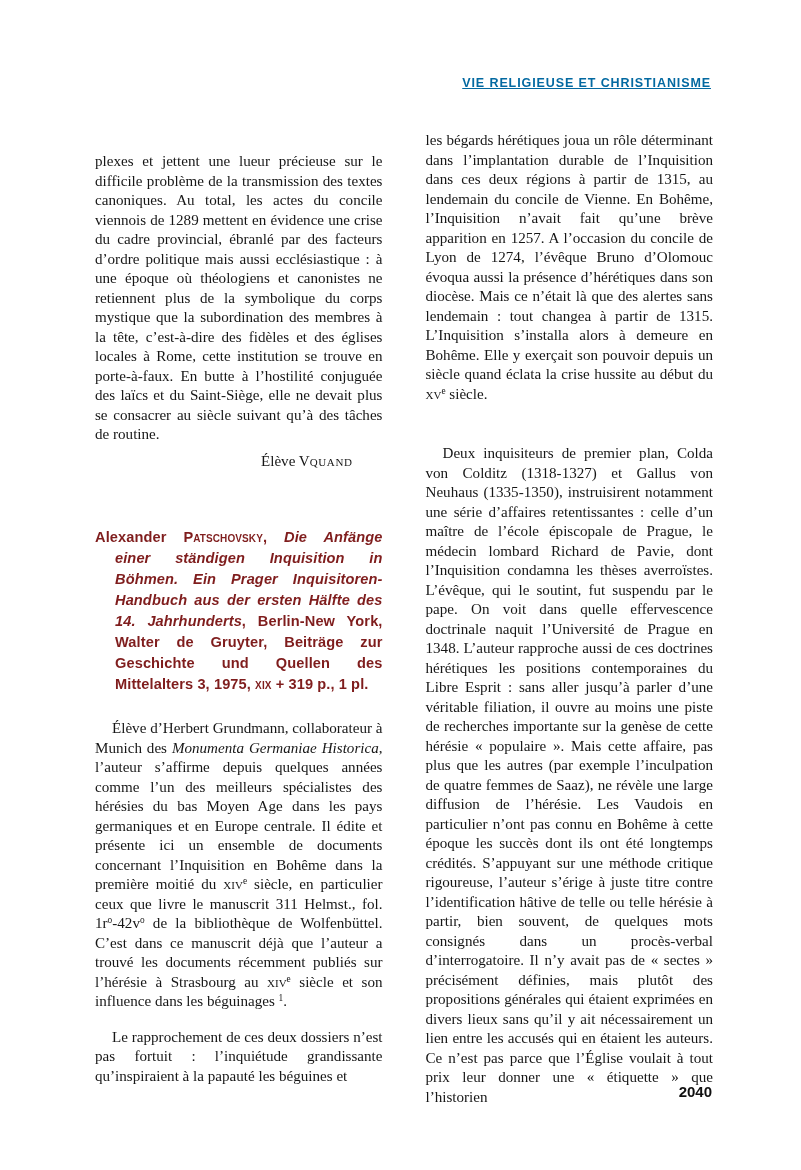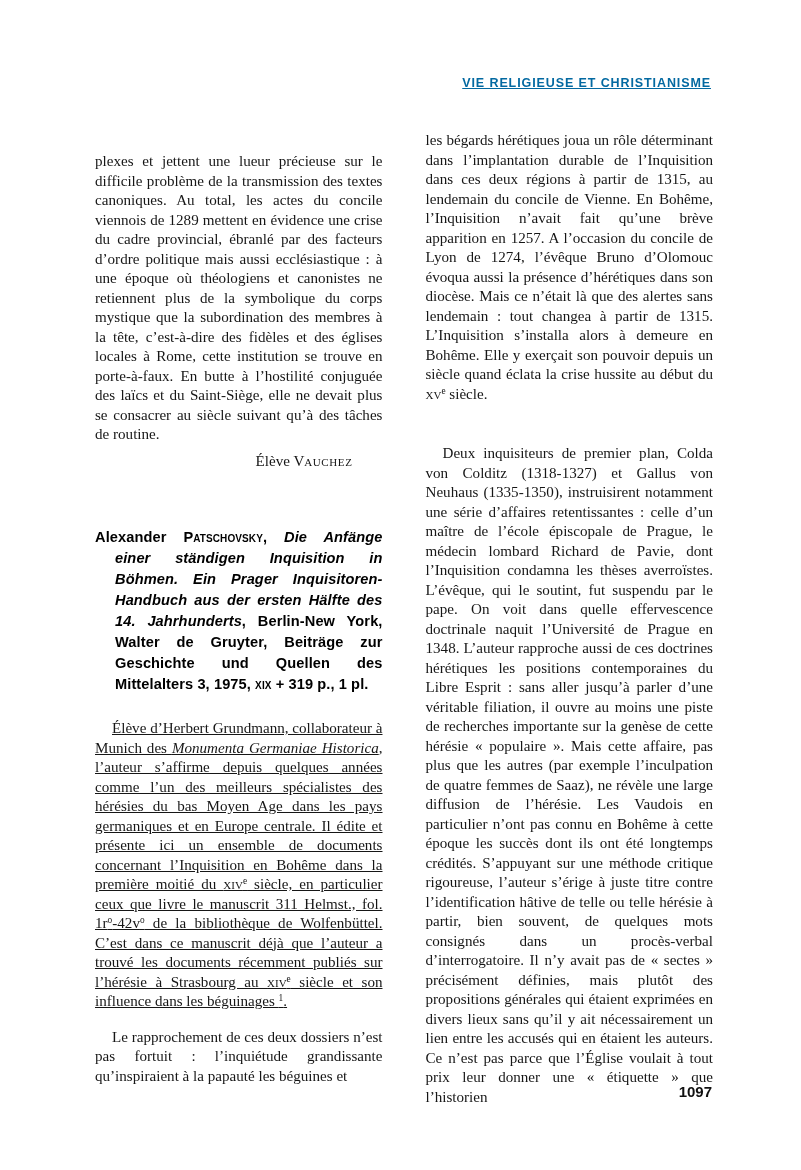--- a/index.html
+++ b/index.html
@@ -53,23 +53,23 @@
   .citation {
     margin-top: 56px;
     font-family: "Liberation Sans", "DejaVu Sans", sans-serif;
     font-weight: bold;
     font-size: 14.6px;
     line-height: 21px;
     padding-left: 20px;
     text-indent: -20px;
     text-align: justify;
     letter-spacing: 0.1px;
-    color: #000000;
+    color: #7f1d1d;
   }
-  .gap-after-citation { margin-top: 24px; text-decoration: underline; }
+  .gap-after-citation { margin-top: 24px; }
   .gap-small { margin-top: 16px; }
   .gap-para { margin-top: 40px; }
   .page-number {
     position: absolute;
     top: 1083px;
     right: 89px;
     font-family: "Liberation Sans", sans-serif;
     font-weight: bold;
     font-size: 15px;
     color: #101010;
@@ -86,28 +86,28 @@
 <body>
 
 <div class="page">
 
   <div class="running-head">VIE RELIGIEUSE ET CHRISTIANISME</div>
 
   <div class="columns">
 
     <div class="col">
       <p class="para"><span>plexes et jettent une lueur précieuse sur le difficile problème de la transmission des textes canoniques. Au total, les actes du concile viennois de 1289 mettent en évidence une crise du cadre provincial, ébranlé par des facteurs d’ordre politique mais aussi ecclésiastique : à une époque où théologiens et canonistes ne retiennent plus de la symbolique du corps mystique que la subordination des membres à la tête, c’est-à-dire des fidèles et des églises locales à Rome, cette institution se trouve en porte-à-faux. En butte à l’hostilité conjuguée des laïcs et du Saint-Siège, elle ne devait plus se consacrer au siècle suivant qu’à des tâches de routine.</span></p>
-      <p class="signature"><span>Élève V</span><span class="st-sc">auchez</span></p>
+      <p class="signature"><span>Élève V</span><span class="st-sc">quand</span></p>
       <p class="citation"><span>Alexander P</span><span class="st-sc">atschovsky</span><span>, </span><span class="st-i">Die Anfänge einer ständigen Inquisition in Böhmen. Ein Prager Inquisitoren-Handbuch aus der ersten Hälfte des 14. Jahrhunderts</span><span>, Berlin-New York, Walter de Gruyter, Beiträge zur Geschichte und Quellen des Mittelalters 3, 1975, </span><span class="st-sc">xix</span><span> + 319 p., 1 pl.</span></p>
       <p class="para indent gap-after-citation"><span>Élève d’Herbert Grundmann, collaborateur à Munich des </span><span class="st-i">Monumenta Germaniae Historica</span><span>, l’auteur s’affirme depuis quelques années comme l’un des meilleurs spécialistes des hérésies du bas Moyen Age dans les pays germaniques et en Europe centrale. Il édite et présente ici un ensemble de documents concernant l’Inquisition en Bohême dans la première moitié du </span><span class="st-sc">xiv</span><span class="st-sup">e</span><span> siècle, en particulier ceux que livre le manuscrit 311 Helmst., fol. 1r</span><span class="st-sup">o</span><span>-42v</span><span class="st-sup">o</span><span> de la bibliothèque de Wolfenbüttel. C’est dans ce manuscrit déjà que l’auteur a trouvé les documents récemment publiés sur l’hérésie à Strasbourg au </span><span class="st-sc">xiv</span><span class="st-sup">e</span><span> siècle et son influence dans les béguinages </span><span class="st-sup">1</span><span>.</span></p>
       <p class="para indent gap-small"><span>Le rapprochement de ces deux dossiers n’est pas fortuit : l’inquiétude grandissante qu’inspiraient à la papauté les béguines et</span></p>
     </div>
 
     <div class="col">
       <p class="para"><span>les bégards hérétiques joua un rôle déterminant dans l’implantation durable de l’Inquisition dans ces deux régions à partir de 1315, au lendemain du concile de Vienne. En Bohême, l’Inquisition n’avait fait qu’une brève apparition en 1257. A l’occasion du concile de Lyon de 1274, l’évêque Bruno d’Olomouc évoqua aussi la présence d’hérétiques dans son diocèse. Mais ce n’était là que des alertes sans lendemain : tout changea à partir de 1315. L’Inquisition s’installa alors à demeure en Bohême. Elle y exerçait son pouvoir depuis un siècle quand éclata la crise hussite au début du </span><span class="st-sc">xv</span><span class="st-sup">e</span><span> siècle.</span></p>
       <p class="para indent gap-para"><span>Deux inquisiteurs de premier plan, Colda von Colditz (1318-1327) et Gallus von Neuhaus (1335-1350), instruisirent notamment une série d’affaires retentissantes : celle d’un maître de l’école épiscopale de Prague, le médecin lombard Richard de Pavie, dont l’Inquisition condamna les thèses averroïstes. L’évêque, qui le soutint, fut suspendu par le pape. On voit dans quelle effervescence doctrinale naquit l’Université de Prague en 1348. L’auteur rapproche aussi de ces doctrines hérétiques les positions contemporaines du Libre Esprit : sans aller jusqu’à parler d’une véritable filiation, il ouvre au moins une piste de recherches importante sur la genèse de cette hérésie « populaire ». Mais cette affaire, pas plus que les autres (par exemple l’inculpation de quatre femmes de Saaz), ne révèle une large diffusion de l’hérésie. Les Vaudois en particulier n’ont pas connu en Bohême à cette époque les succès dont ils ont été longtemps crédités. S’appuyant sur une méthode critique rigoureuse, l’auteur s’érige à juste titre contre l’identification hâtive de telle ou telle hérésie à partir, bien souvent, de quelques mots consignés dans un procès-verbal d’interrogatoire. Il n’y avait pas de « sectes » précisément définies, mais plutôt des propositions générales qui étaient exprimées en divers lieux sans qu’il y ait nécessairement un lien entre les accusés qui en étaient les auteurs. Ce n’est pas parce que l’Église voulait à tout prix leur donner une « étiquette » que l’historien</span></p>
     </div>
 
   </div>
 
-  <div class="page-number">1097</div>
+  <div class="page-number">2040</div>
 
 </div>
 
 </body></html>

